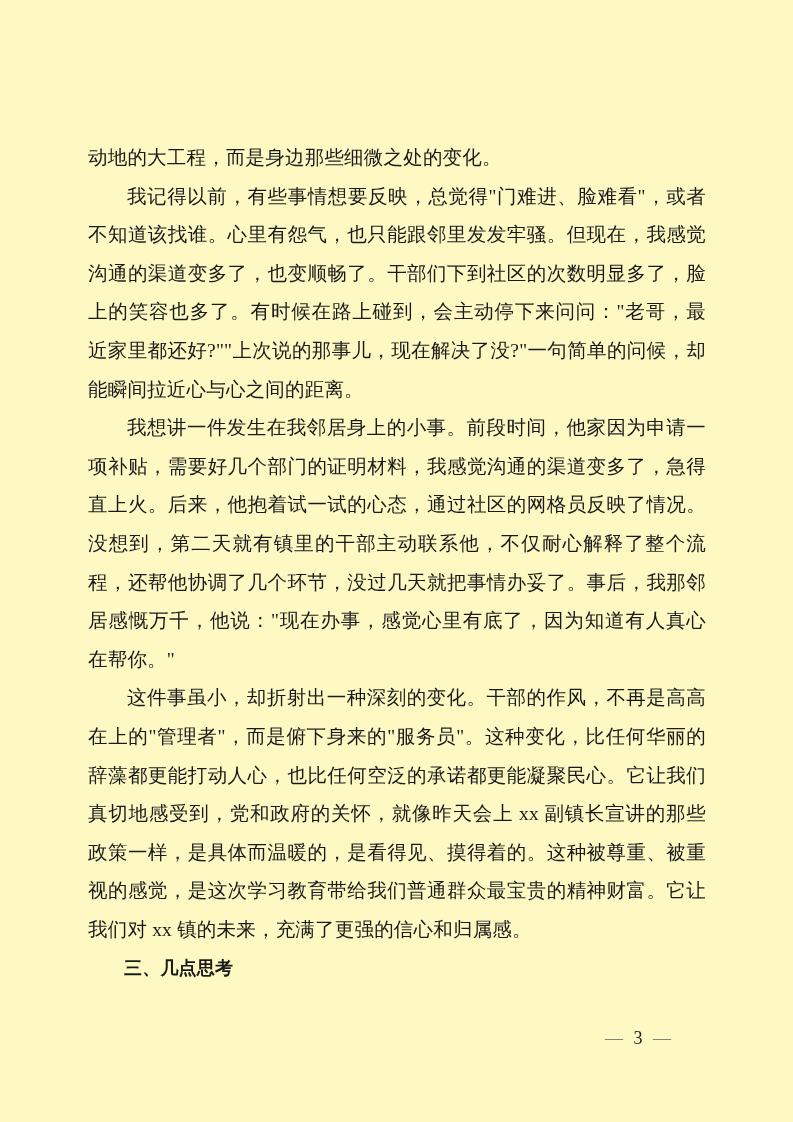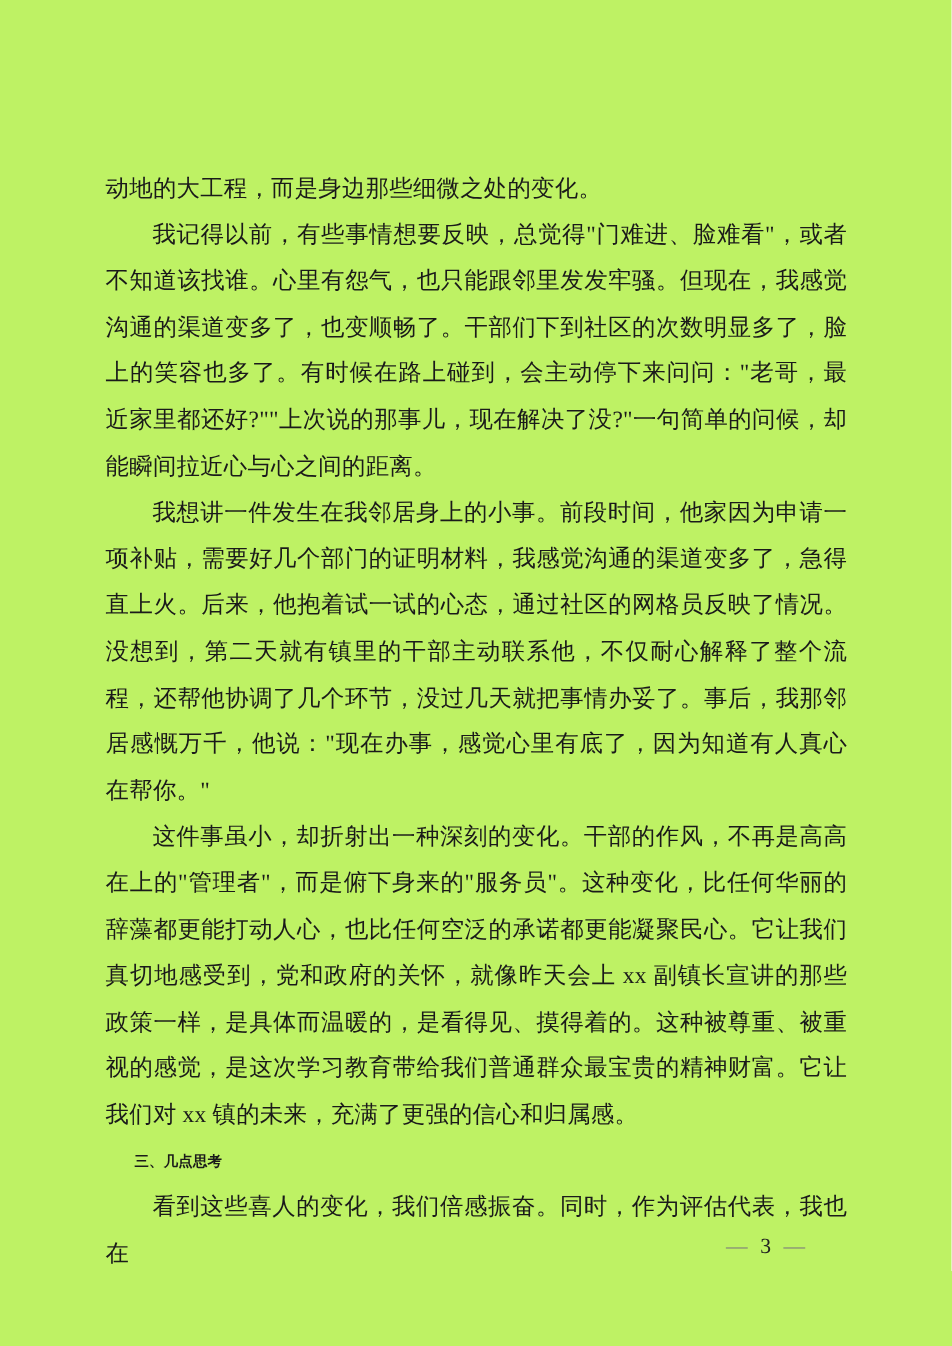--- a/index.html
+++ b/index.html
@@ -4,21 +4,21 @@
 <style>
   html, body {
     margin: 0;
     padding: 0;
     background: #ffffff;
   }
   .page {
     position: relative;
     width: 793px;
     height: 1122px;
-    background: #bef264;
+    background: #fef9c3;
     overflow: hidden;
     font-family: "Liberation Serif", "DejaVu Serif", serif;
     color: #1a1a1a;
   }
   .doc-body {
     position: absolute;
     left: 88px;
     width: 618px;
     top: 139px;
     font-size: 19.5px;
@@ -34,21 +34,21 @@
   p.continuation {
     text-indent: 0;
   }
   p.body {
     text-indent: 2em;
   }
   p.heading {
     text-indent: 2em;
     font-family: "Liberation Sans", "DejaVu Sans", sans-serif;
     font-weight: bold;
-    font-size: 12px;
+    font-size: 18px;
   }
   .page-footer {
     position: absolute;
     top: 1026px;
     right: 122px;
     font-size: 18px;
     line-height: 24px;
     color: #222222;
     word-spacing: 4px;
     white-space: nowrap;
@@ -65,21 +65,20 @@
 <body>
 
 <div class="page">
 
   <div class="doc-body" id="doc-body">
       <p class="continuation">动地的大工程，而是身边那些细微之处的变化。</p>
       <p class="body">我记得以前，有些事情想要反映，总觉得"门难进、脸难看"，或者不知道该找谁。心里有怨气，也只能跟邻里发发牢骚。但现在，我感觉沟通的渠道变多了，也变顺畅了。干部们下到社区的次数明显多了，脸上的笑容也多了。有时候在路上碰到，会主动停下来问问："老哥，最近家里都还好?""上次说的那事儿，现在解决了没?"一句简单的问候，却能瞬间拉近心与心之间的距离。</p>
       <p class="body">我想讲一件发生在我邻居身上的小事。前段时间，他家因为申请一项补贴，需要好几个部门的证明材料，我感觉沟通的渠道变多了，急得直上火。后来，他抱着试一试的心态，通过社区的网格员反映了情况。没想到，第二天就有镇里的干部主动联系他，不仅耐心解释了整个流程，还帮他协调了几个环节，没过几天就把事情办妥了。事后，我那邻居感慨万千，他说："现在办事，感觉心里有底了，因为知道有人真心在帮你。"</p>
       <p class="body">这件事虽小，却折射出一种深刻的变化。干部的作风，不再是高高在上的"管理者"，而是俯下身来的"服务员"。这种变化，比任何华丽的辞藻都更能打动人心，也比任何空泛的承诺都更能凝聚民心。它让我们真切地感受到，党和政府的关怀，就像昨天会上 xx 副镇长宣讲的那些政策一样，是具体而温暖的，是看得见、摸得着的。这种被尊重、被重视的感觉，是这次学习教育带给我们普通群众最宝贵的精神财富。它让我们对 xx 镇的未来，充满了更强的信心和归属感。</p>
       <p class="heading">三、几点思考</p>
-      <p class="body">看到这些喜人的变化，我们倍感振奋。同时，作为评估代表，我也在</p>
     </div>
 
   <div class="page-footer">
     <span class="dash">—</span>
     <span class="num">3</span>
     <span class="dash">—</span>
   </div>
 
 </div>
 

